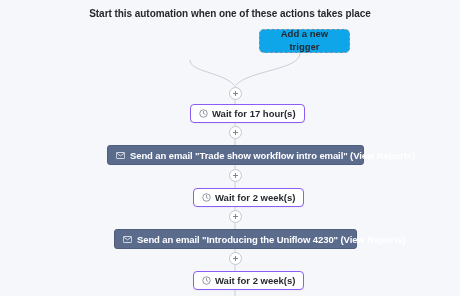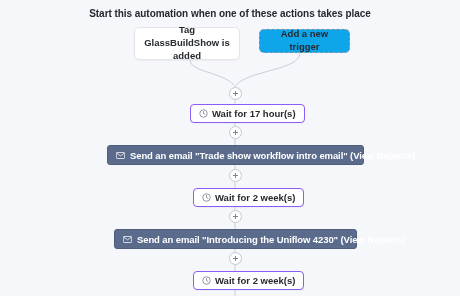--- a/index.html
+++ b/index.html
@@ -180,23 +180,20 @@
       <path d="M 235 207 L 235 210"></path>
       <path d="M 235 223 L 235 229"></path>
       <path d="M 235 249 L 235 252"></path>
       <path d="M 235 265 L 235 271"></path>
       <path d="M 235 290 L 235 296"></path>
     </g>
   </svg>
 
   <div class="heading">Start this automation when one of these actions takes place</div>
 
-  <div class="trigger solid">
-    <span>Tag GlassBuildShow is added</span>
-  </div>
 
   <div class="trigger dashed">
     <span>Add a new trigger</span>
   </div>
 
   <div class="plus-node" style="left:228.5px; top:87px;"></div>
   <div class="plus-node" style="left:228.5px; top:126px;"></div>
   <div class="plus-node" style="left:228.5px; top:169px;"></div>
   <div class="plus-node" style="left:228.5px; top:210px;"></div>
   <div class="plus-node" style="left:228.5px; top:252px;"></div>

